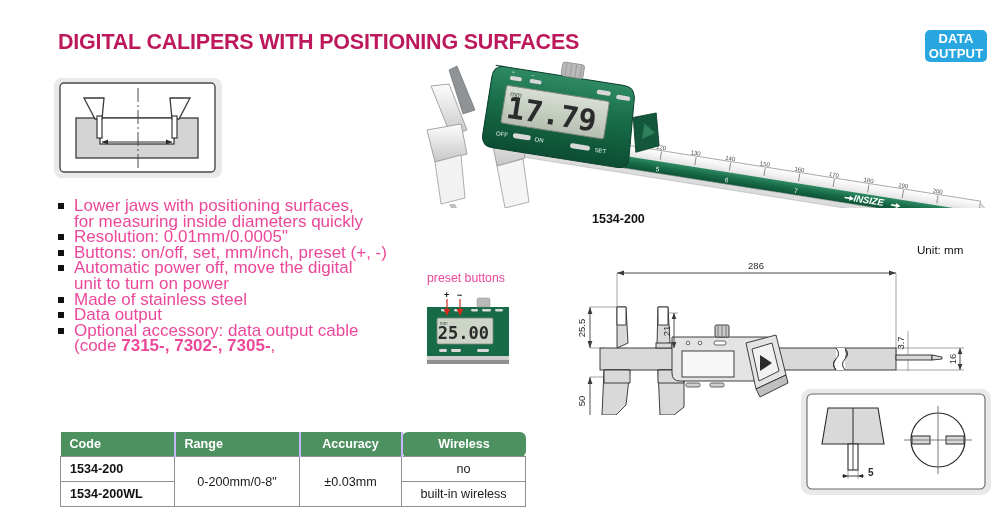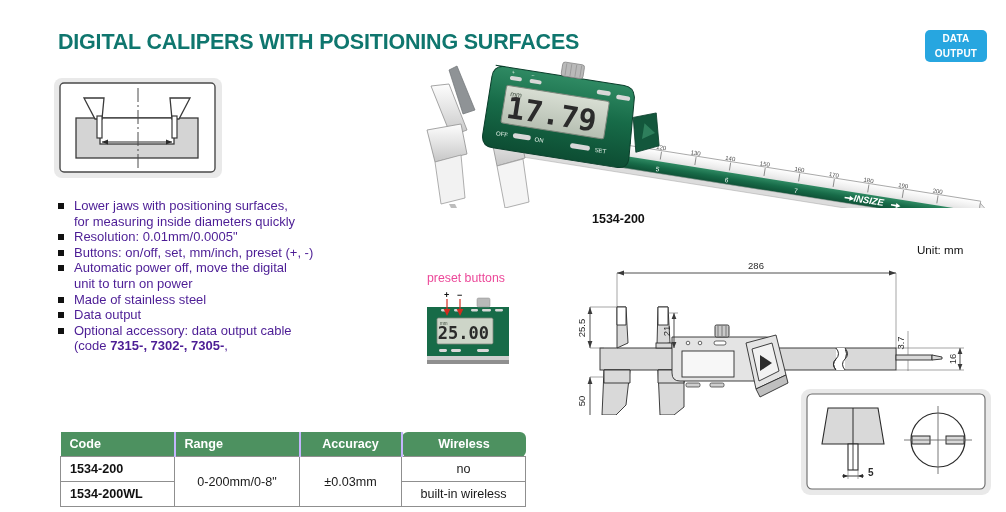--- a/index.html
+++ b/index.html
@@ -8,42 +8,42 @@
     background:#ffffff;
     font-family:"Liberation Sans", sans-serif;
     color:#1a1a1a;
   }
   .page{position:absolute;inset:0;}
 
   
   #page-title{
     position:absolute;left:58px;top:30px;
     font-size:21.5px;font-weight:bold;letter-spacing:-0.2px;
-    color:#0f766e;white-space:nowrap;
+    color:#be185d;white-space:nowrap;
   }
 
   
   #data-output-badge{
     position:absolute;left:925px;top:30px;
     width:62px;height:32px;border-radius:5px;
     background:#27a6e0;color:#fff;
-    font-size:10px;font-weight:bold;line-height:15px;
+    font-size:13px;font-weight:bold;line-height:15px;
     display:flex;flex-direction:column;align-items:center;justify-content:center;
     letter-spacing:0.2px;
   }
 
   
   #app-diagram{position:absolute;left:52px;top:76px;width:175px;height:106px;}
 
   
   #features{position:absolute;left:58px;top:198px;width:340px;}
   .feat{
     position:relative;padding-left:16px;
-    font-size:13px;line-height:15.6px;margin-bottom:0px;
-    color:#4c1d95;
+    font-size:17px;line-height:15.6px;margin-bottom:0px;
+    color:#ec4899;
   }
   .feat .sq{
     position:absolute;left:0;top:5px;width:6px;height:6px;background:#111;
   }
   .feat b{font-weight:bold;}
   .feat .l2{display:block;}
 
   
   #product-photo{position:absolute;left:405px;top:58px;width:590px;height:150px;}
   #product-code{

